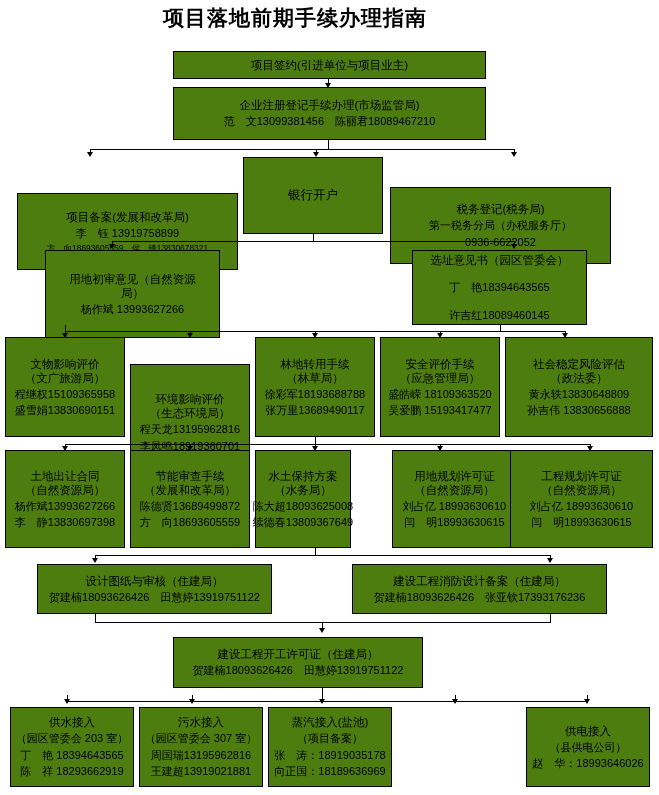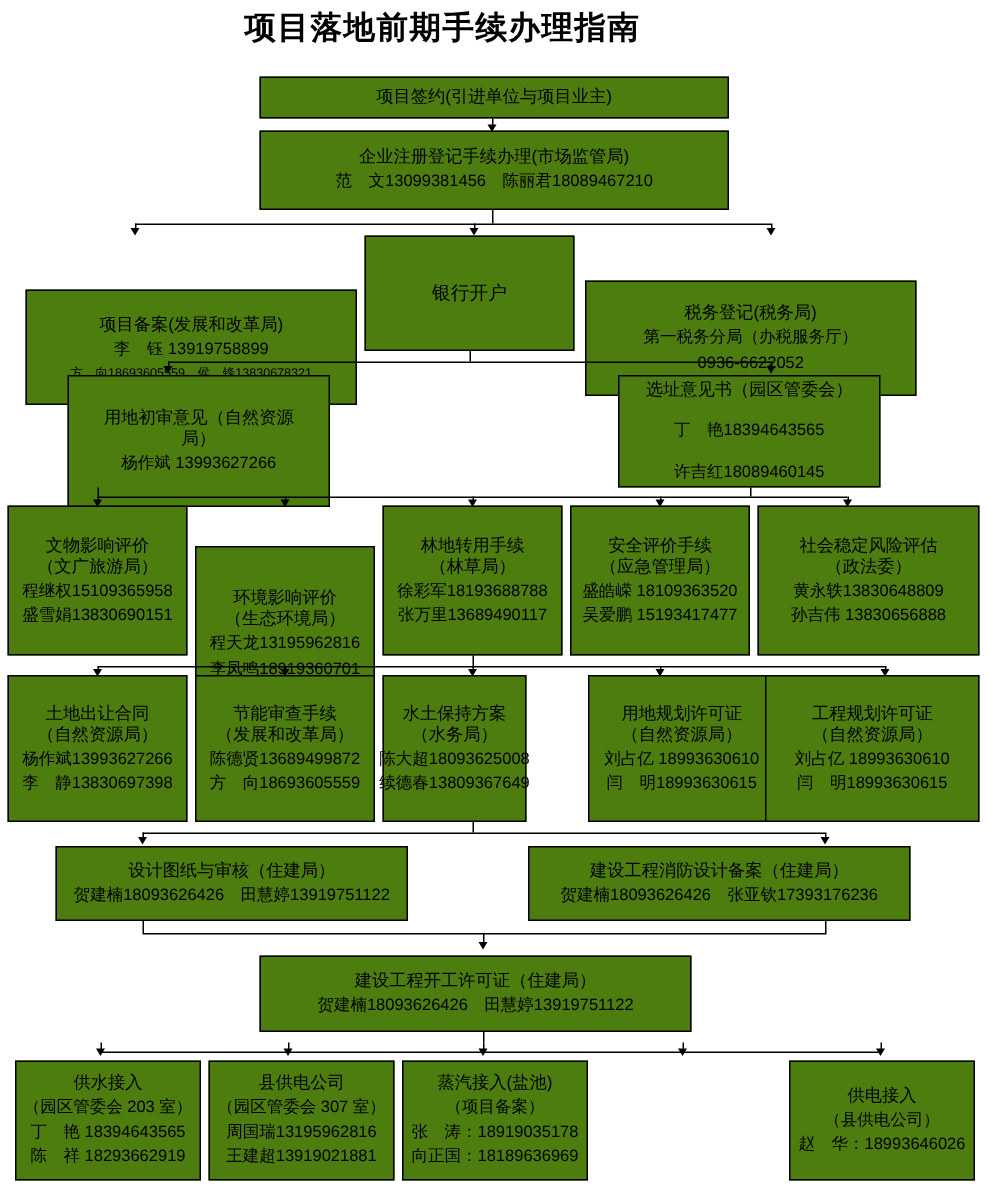--- a/index.html
+++ b/index.html
@@ -220,21 +220,21 @@
     <div class="ttl">建设工程消防设计备案（住建局）</div>
     <div class="sub">贺建楠18093626426　张亚钦17393176236</div>
   </div>
 
   <div class="ln vl" style="left:95px;top:614px;height:8px;"></div>
   <div class="ln vl" style="left:550px;top:614px;height:8px;"></div>
   <div class="ln hl" style="left:95px;top:622px;width:456px;"></div>
   <div class="ln vl" style="left:322px;top:622px;height:9px;"></div>
   <div class="arw" style="left:319px;top:628px;"></div>
 
-  <div class="box" style="left:173px;top:637px;width:288px;height:51px;">
+  <div class="box" style="left:173px;top:637px;width:250px;height:51px;">
     <div class="ttl">建设工程开工许可证（住建局）</div>
     <div class="sub">贺建楠18093626426　田慧婷13919751122</div>
   </div>
 
   <div class="ln vl" style="left:322px;top:688px;height:7px;"></div>
   <div class="ln hl" style="left:67px;top:701px;width:520px;"></div>
   <div class="ln vl" style="left:67px;top:695px;height:6px;"></div>
   <div class="arw" style="left:64px;top:699px;"></div>
   <div class="ln vl" style="left:192px;top:695px;height:6px;"></div>
   <div class="arw" style="left:189px;top:699px;"></div>
@@ -245,21 +245,21 @@
   <div class="ln vl" style="left:587px;top:695px;height:6px;"></div>
   <div class="arw" style="left:584px;top:699px;"></div>
 
   <div class="box" style="left:10px;top:707px;width:124px;height:80px;">
     <div class="ttl">供水接入</div>
     <div class="sub">（园区管委会 203 室）</div>
     <div class="sub">丁　艳 18394643565</div>
     <div class="sub">陈　祥 18293662919</div>
   </div>
   <div class="box" style="left:139px;top:707px;width:124px;height:80px;">
-    <div class="ttl">县供电公司</div>
+    <div class="ttl">污水接入</div>
     <div class="sub">（园区管委会 307 室）</div>
     <div class="sub">周国瑞13195962816</div>
     <div class="sub">王建超13919021881</div>
   </div>
   <div class="box" style="left:268px;top:707px;width:124px;height:80px;">
     <div class="ttl">蒸汽接入(盐池)</div>
     <div class="sub">（项目备案）</div>
     <div class="sub">张　涛：18919035178</div>
     <div class="sub">向正国：18189636969</div>
   </div>

